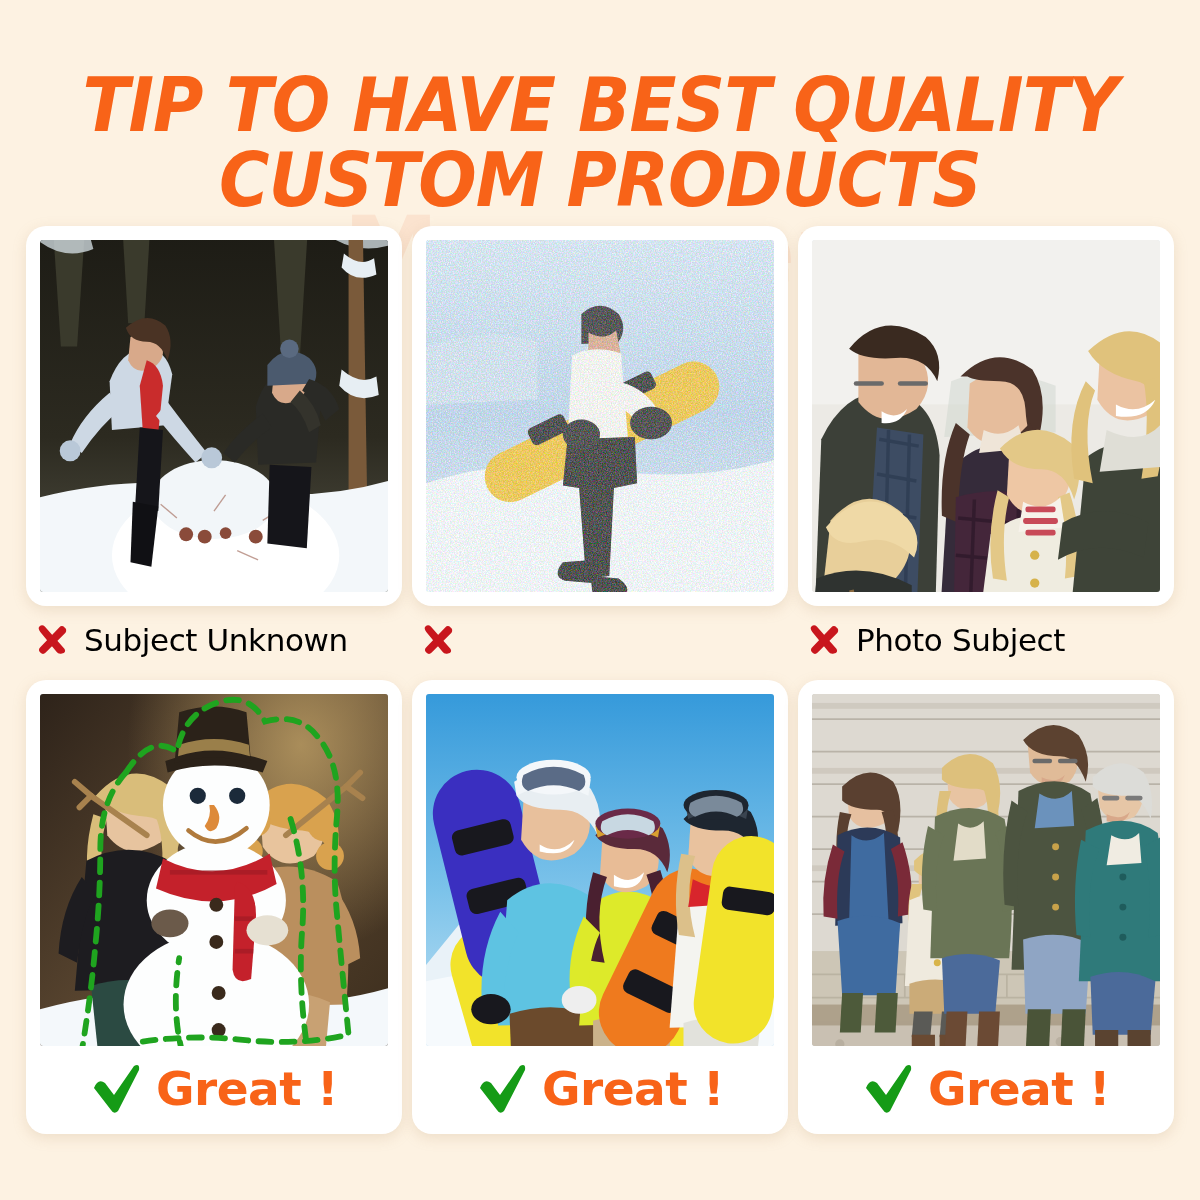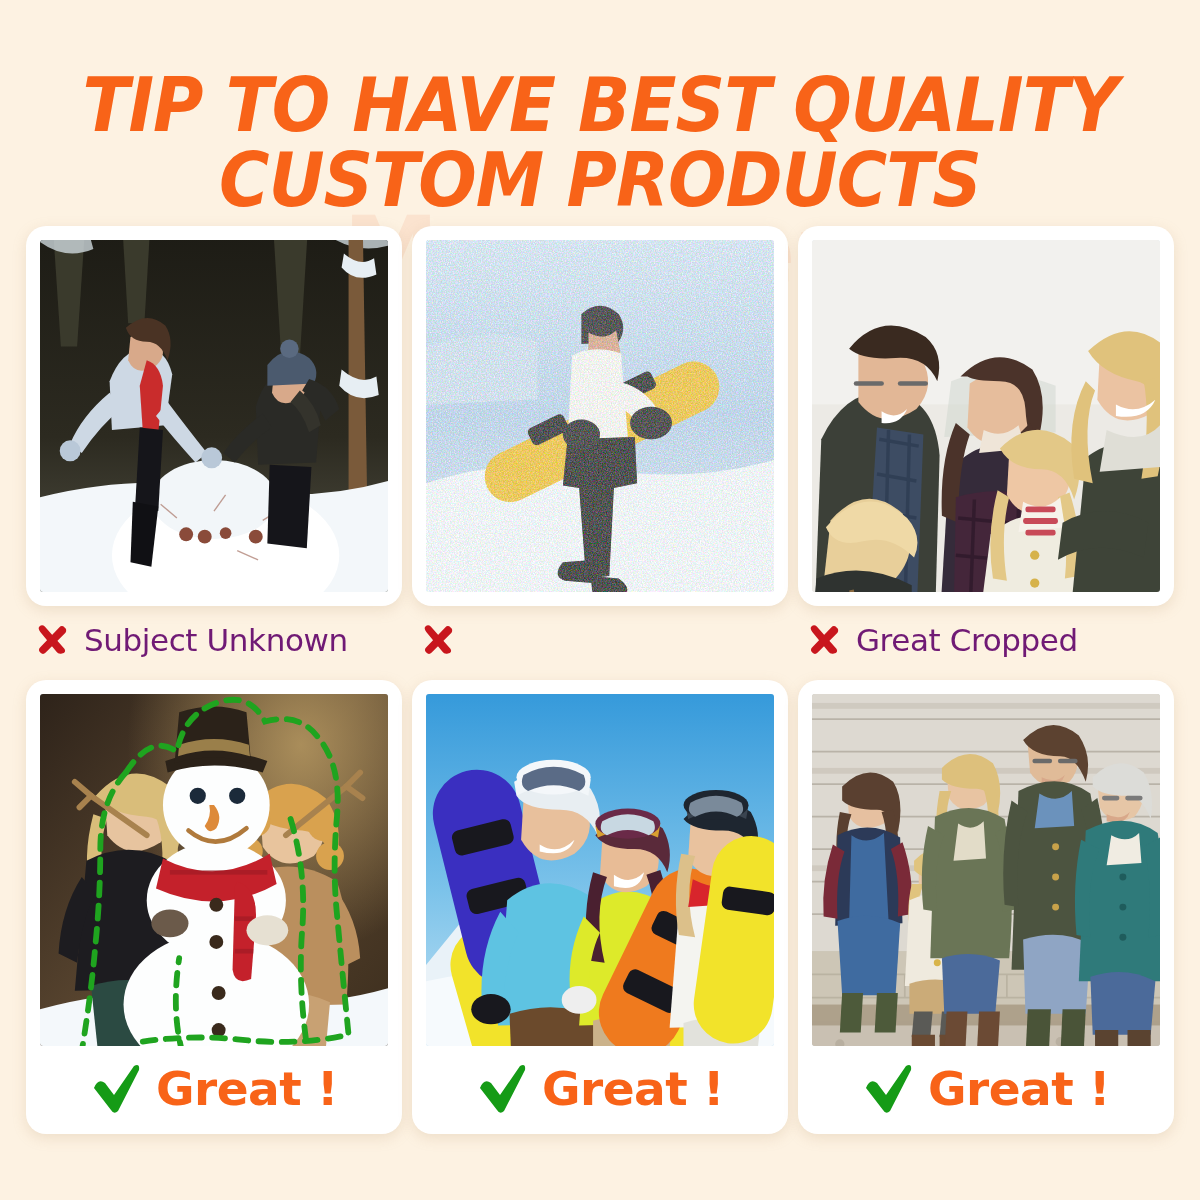--- a/index.html
+++ b/index.html
@@ -55,21 +55,21 @@
     position:relative;background:#dfe7ef;
     display:block;
   }
   .photo svg{display:block;width:100%;height:100%;}
   
   .row2 .photo{height:352px;}
   
   .bad-label{
     display:flex;align-items:center;gap:14px;
     margin-top:16px;margin-bottom:22px;
-    font-size:31px;font-weight:500;color:#701a75;
+    font-size:31px;font-weight:500;color:#000000;
     font-family:"DejaVu Sans",sans-serif;
     letter-spacing:-.4px;white-space:nowrap;
     align-self:flex-start;padding-left:8px;
   }
   .xmark{width:36px;height:36px;flex:0 0 36px;}
   
   .good-label{
     display:flex;align-items:center;justify-content:center;gap:14px;
     margin-top:10px;height:64px;
   }
@@ -300,21 +300,21 @@
             <path d="M216 272 q36 -20 74 0 l-4 30 q-40 -18 -74 2Z" fill="#3e4438"></path>
           </g>
         </svg>
       </div>
     </div>
     <div class="bad-label">
       <svg class="xmark" viewBox="0 0 40 40">
         <path d="M6 5 q3 -3 6 0 L34 30 q2 4 -3 5 q-4 1 -6 -2 L7 11 q-3 -4 -1 -6Z" fill="#C8161D"></path>
         <path d="M34 6 q3 2 1 6 L13 34 q-3 3 -6 0 q-3 -3 0 -6 L28 6 q3 -3 6 0Z" fill="#C8161D"></path>
       </svg>
-      <span>Great Cropped</span>
+      <span>Photo Subject</span>
     </div>
   </div>
 
   <div class="cell row2">
     <div class="card">
       <div class="photo">
         <svg viewBox="0 0 300 360" preserveAspectRatio="xMidYMid slice">
           <defs>
             <linearGradient id="bg4" x1="0" y1="0" x2="1" y2="1">
               <stop offset="0" stop-color="#2a2018"></stop>

